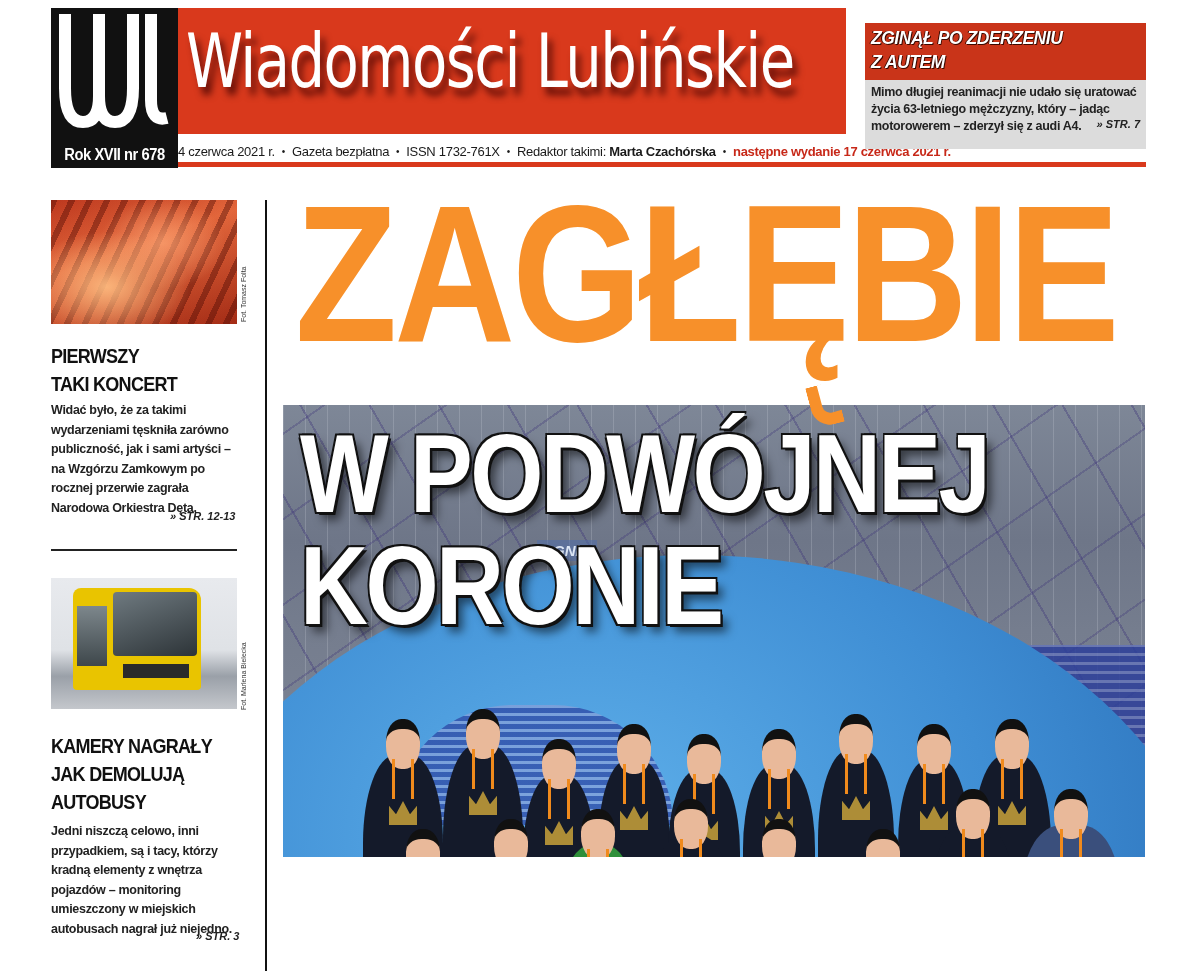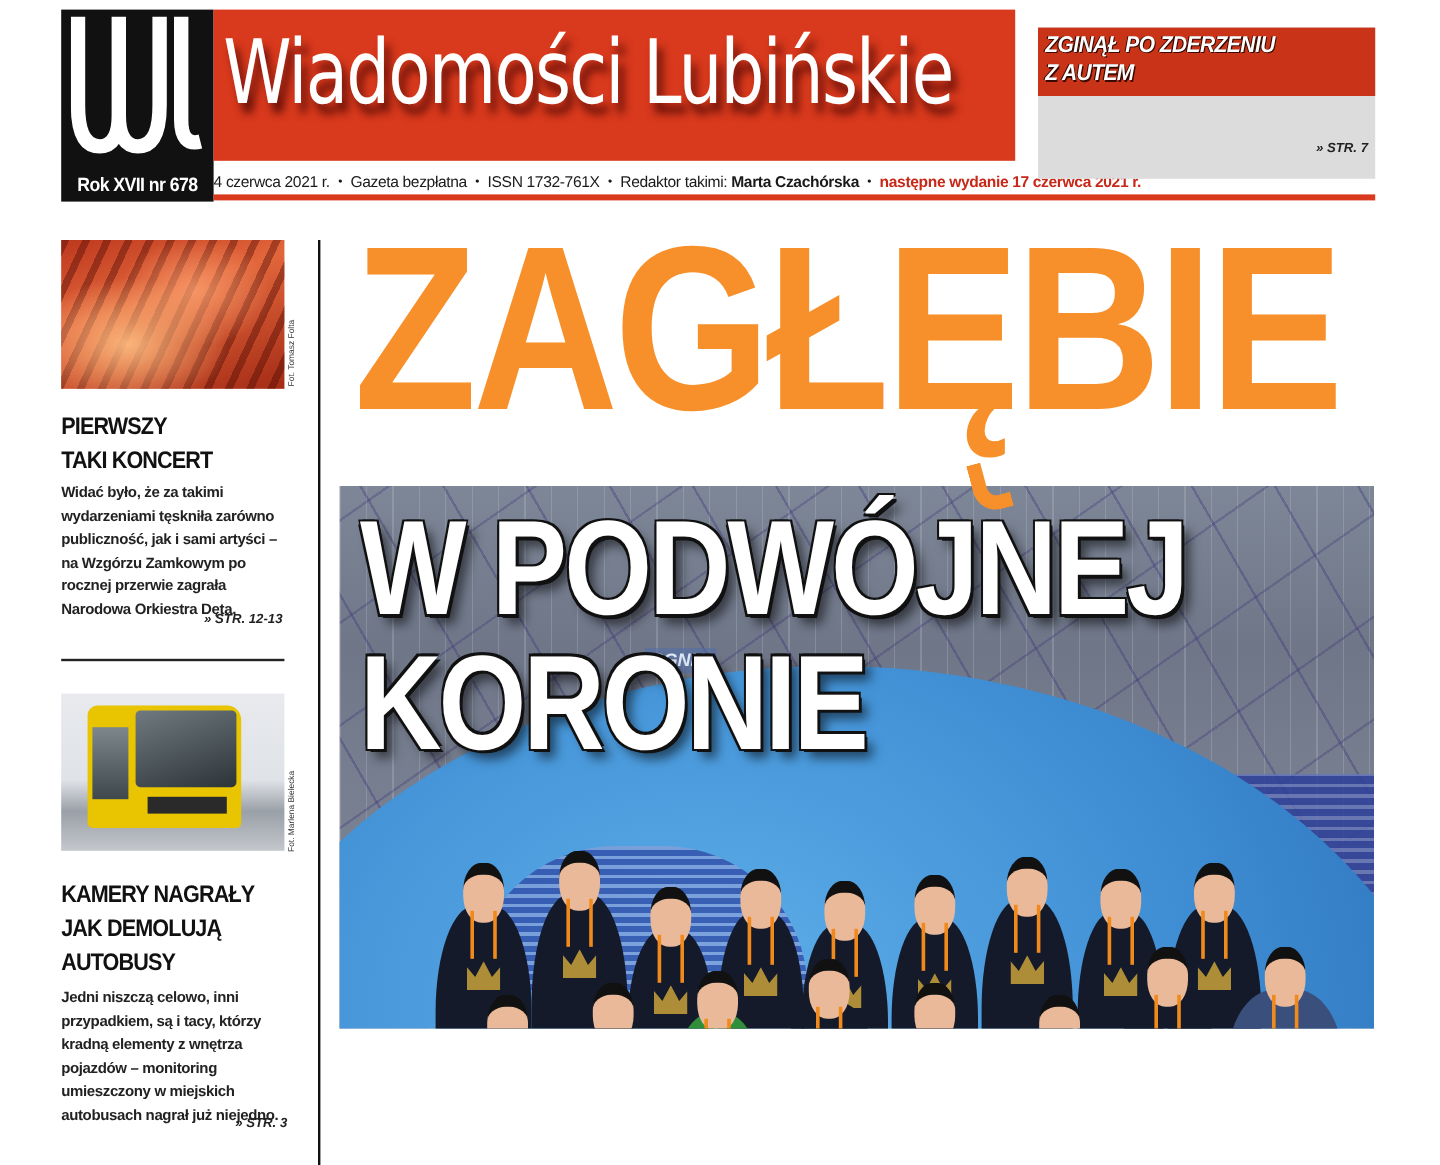--- a/index.html
+++ b/index.html
@@ -121,20 +121,21 @@
   <span class="dot">•</span>
   <span class="red">następne wydanie 17 czerwca 2021 r.</span>
 </div>
 <div class="infobar-line"></div>
 
 <div class="teaser">
   <div class="teaser-head">
     <div class="teaser-title">ZGINĄŁ PO ZDERZENIU</div>
     <div class="teaser-title">Z AUTEM</div>
   </div>
+  <div class="teaser-body">Mimo długiej reanimacji nie udało się uratować życia 63-letniego mężczyzny, który – jadąc motorowerem – zderzył się z audi A4.</div>
   <div class="teaser-ref">» STR. 7</div>
 </div>
 
 <div class="photo concert-photo"></div>
 <div class="photo-credit" style="left:240px; top:322px;">Fot. Tomasz Folta</div>
 
 <div class="story-head" style="top:342px;">
   <div>PIERWSZY</div>
   <div>TAKI KONCERT</div>
 </div>

